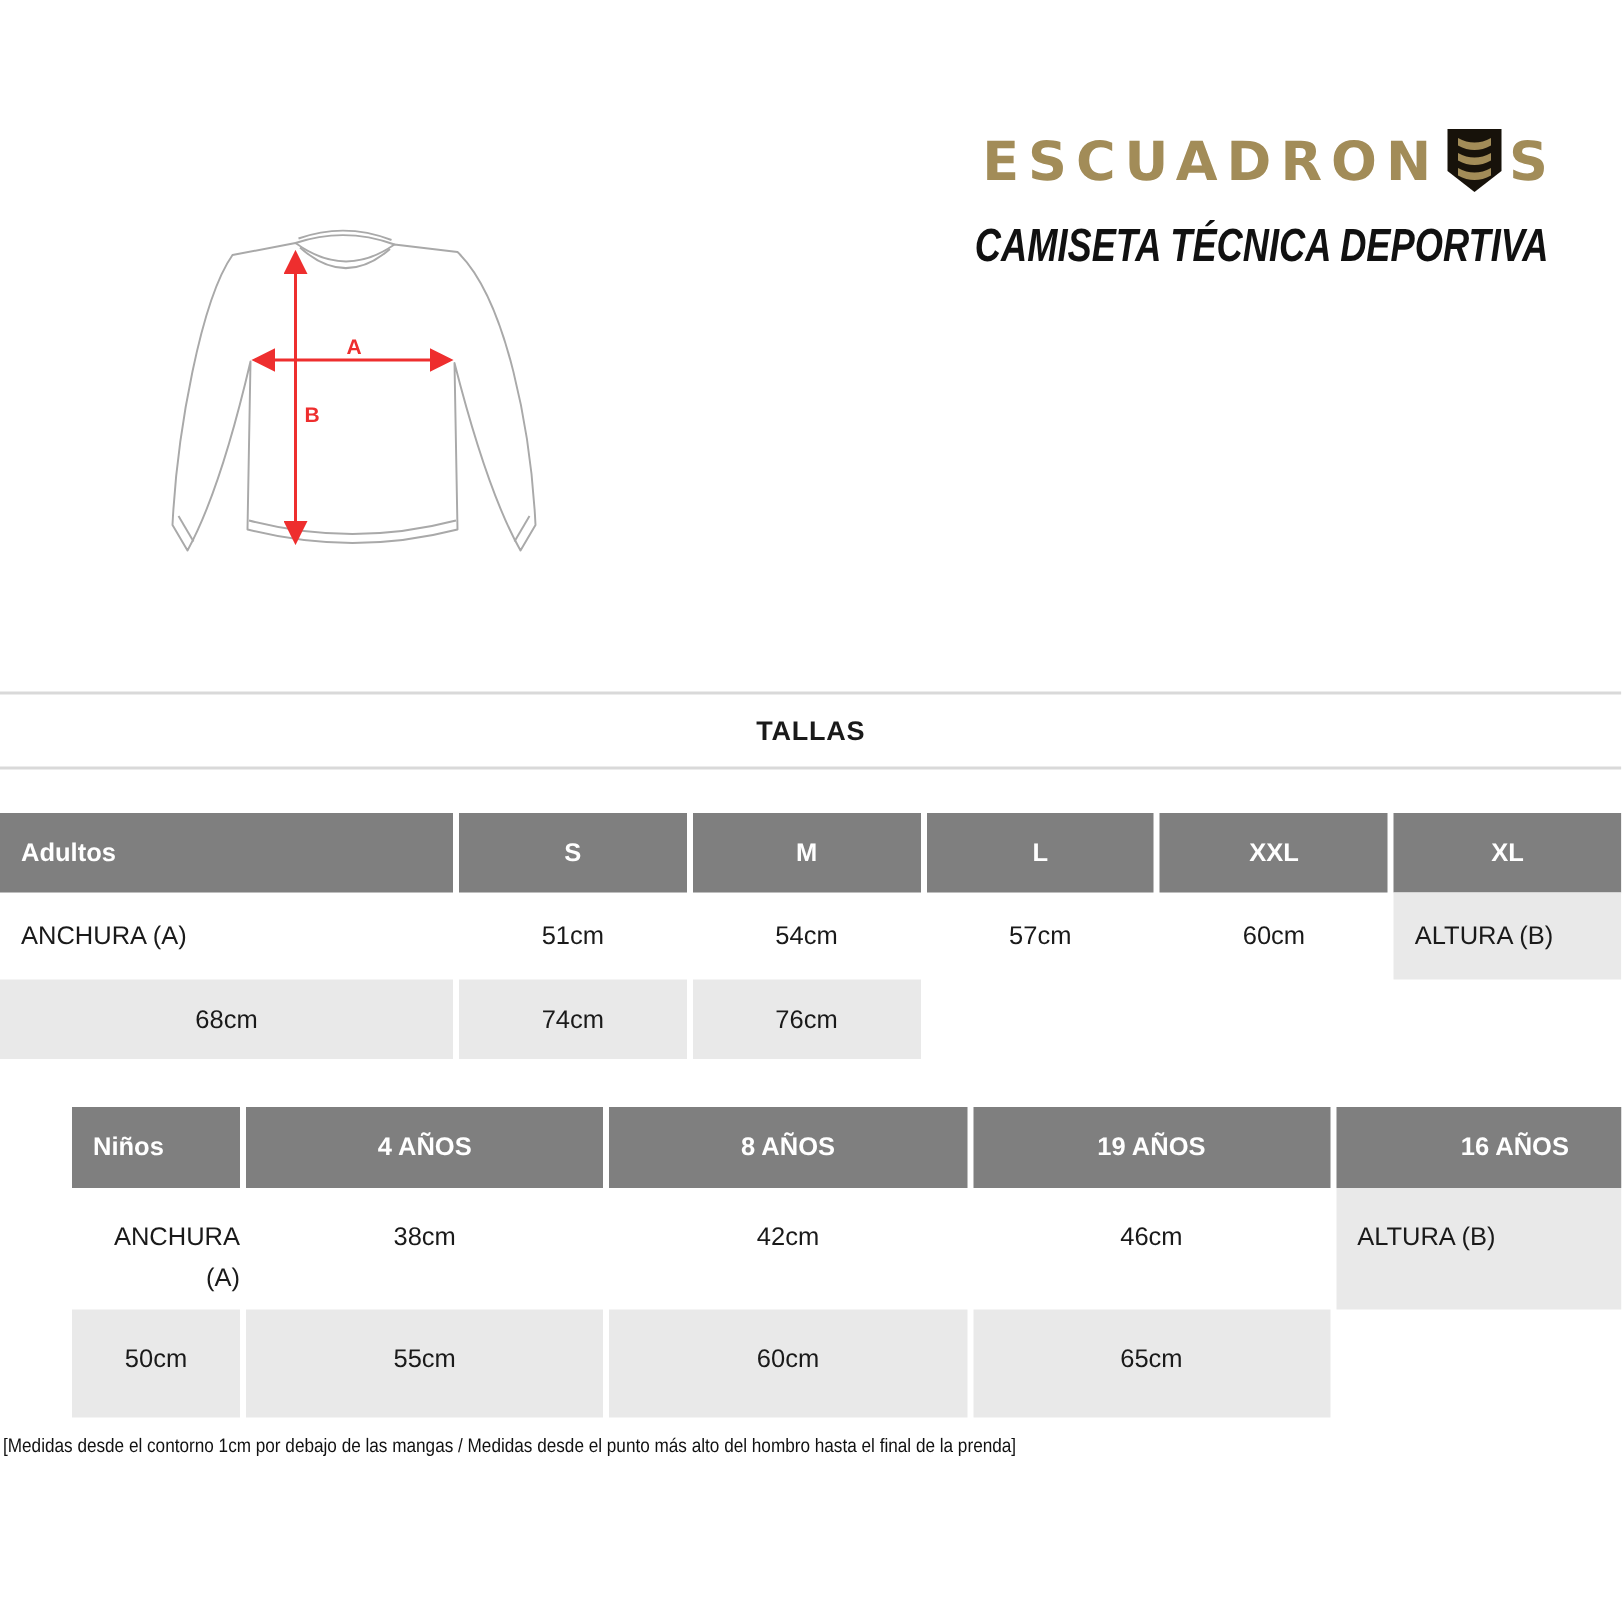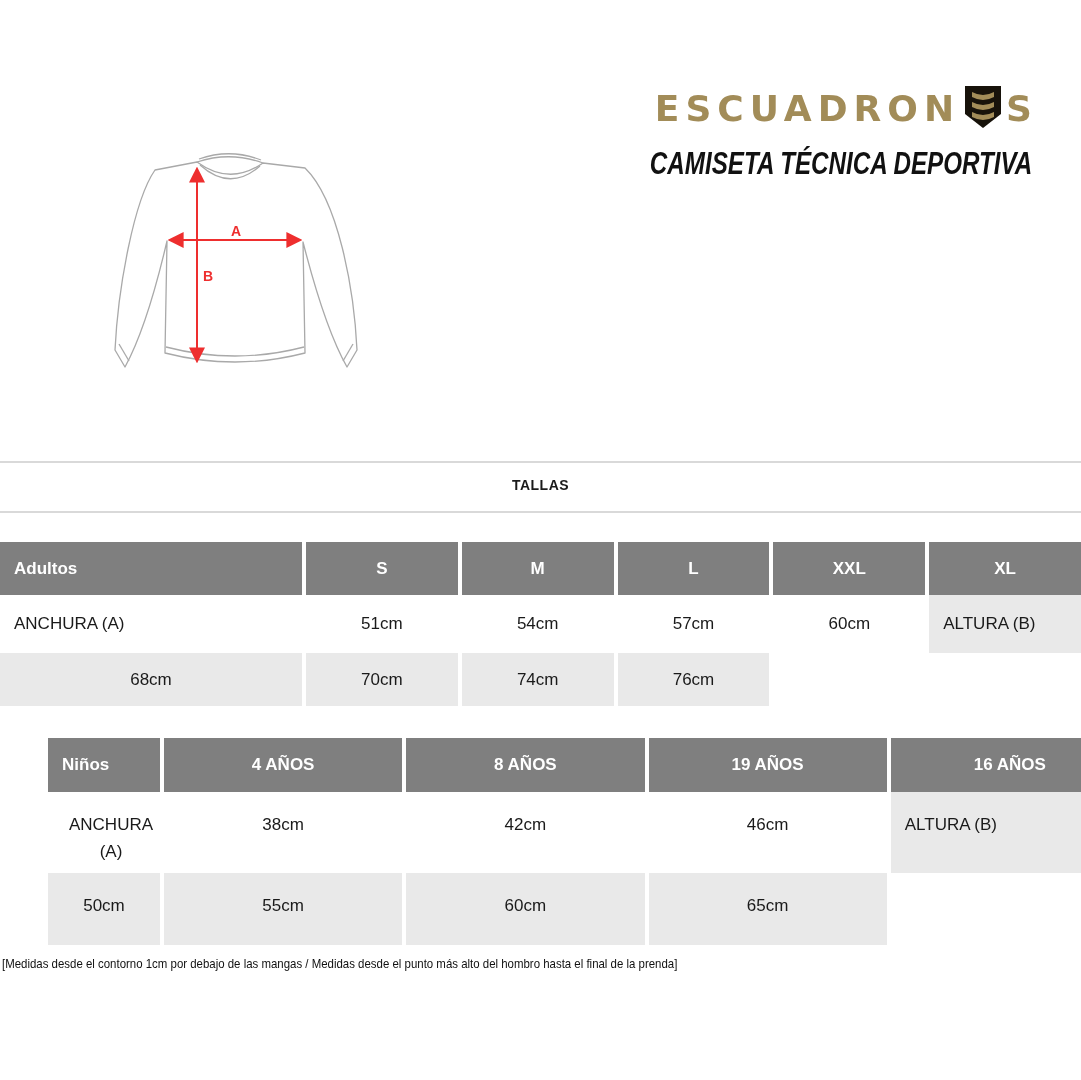--- a/index.html
+++ b/index.html
@@ -19,28 +19,28 @@
   .logo-shield { margin:0 1px 4px 3px; }
   .subtitle { position:absolute; top:64px; right:0; font-weight:bold; font-style:italic;
               font-size:31px; line-height:1; white-space:nowrap;
               transform:scaleX(0.78); transform-origin:right center; color:#111; }
 
   
   .rule { position:absolute; left:0; width:1081px; height:2px; background:var(--divider,#d9d9d9); }
   .rule-top { top:461px; }
   .rule-bottom { top:511px; }
   .section-title { position:absolute; top:477px; left:0; width:100%; text-align:center;
-                   font-weight:bold; font-size:14px; letter-spacing:.5px; }
+                   font-weight:bold; font-size:18px; letter-spacing:.5px; }
 
   
   .sizes-table { position:absolute; left:0; width:1081px; display:grid; column-gap:4px; background:#fff; }
   .adults { top:542px; grid-template-columns:302px repeat(5,1fr); grid-template-rows:53px 58px 53px; }
   .kids   { top:738px; grid-template-columns:112px repeat(4,1fr); grid-template-rows:54px 81px 72px;margin-left:48px; }
   .cell { display:flex; align-items:center; justify-content:center; font-size:17px; }
-  .cell.label { justify-content:flex-start; padding-left:14px; text-align:center; }
+  .cell.label { justify-content:flex-start; padding-left:14px; text-align:right; }
   .cell.th { background:var(--header-bg,#7f7f7f); color:var(--header-text,#ffffff); font-weight:bold; }
   .cell.alt { background:var(--alt-row-bg,#e9e9e9); }
   .kids .cell.top { align-items:flex-start; padding-top:19px; line-height:27px; }
 
   
   .footnote { position:absolute; left:2px; top:956px; font-size:13px; white-space:nowrap;
               transform:scaleX(0.88); transform-origin:left top; color:#111; }
 </style>
 </head>
 <body>
@@ -109,21 +109,20 @@
     <div class="cell th">XL</div>
 
     <div class="cell label">ANCHURA (A)</div>
     <div class="cell">51cm</div>
     <div class="cell">54cm</div>
     <div class="cell">57cm</div>
     <div class="cell">60cm</div>
 
     <div class="cell label alt">ALTURA (B)</div>
     <div class="cell alt">68cm</div>
-    <div class="cell alt">70cm</div>
     <div class="cell alt">74cm</div>
     <div class="cell alt">76cm</div>
   </div>
 
   <div class="sizes-table kids">
     <div class="cell th label">Niños</div>
     <div class="cell th">4 AÑOS</div>
     <div class="cell th">8 AÑOS</div>
     <div class="cell th">19 AÑOS</div>
     <div class="cell th">16 AÑOS</div>

